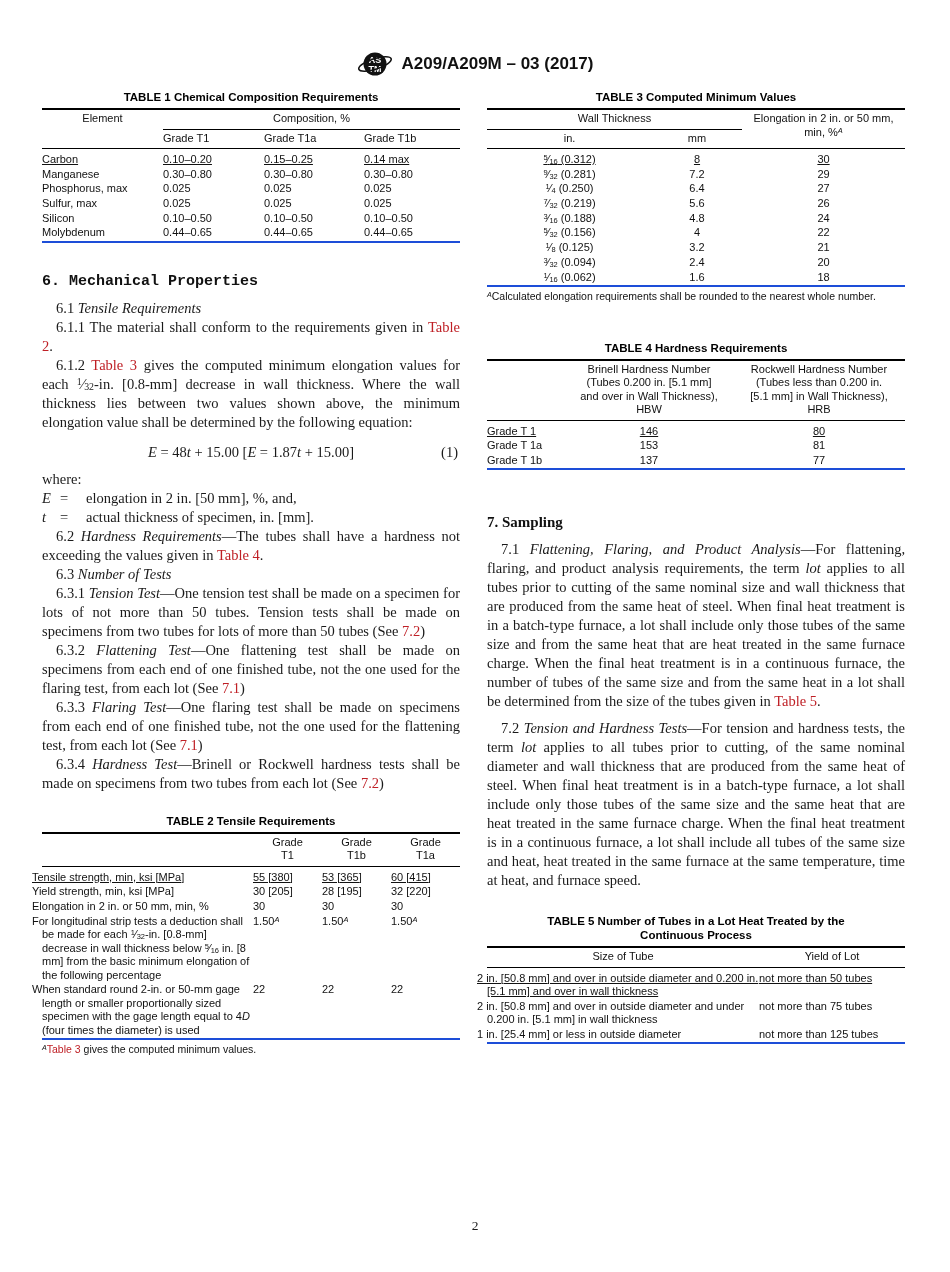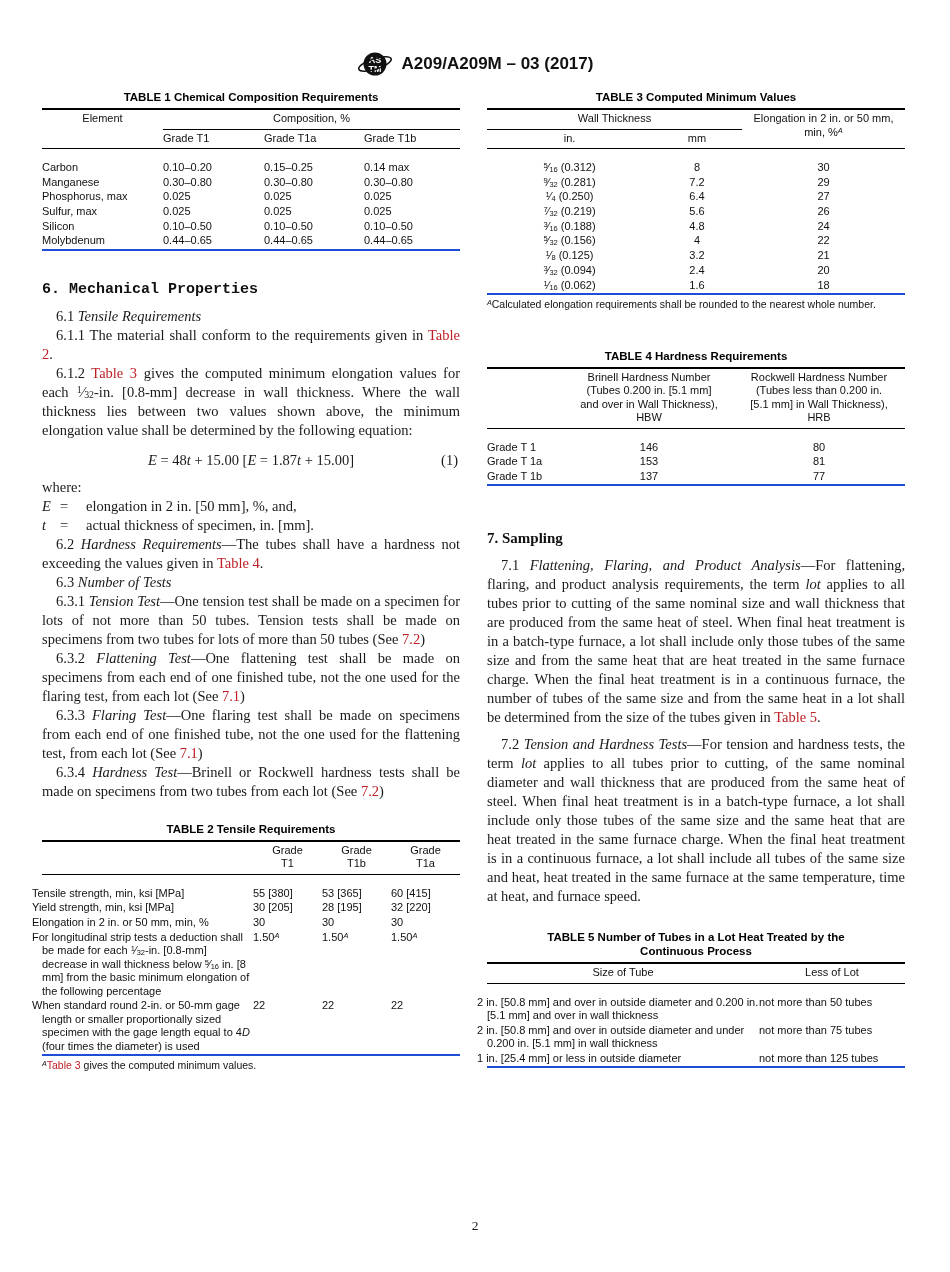--- a/index.html
+++ b/index.html
@@ -31,21 +31,21 @@
   .def-eq{width:26px;}
   .def-txt{flex:1;}
   
   .tblwrap{font-family:"Liberation Sans","DejaVu Sans",sans-serif;color:#111;}
   .tbl-title{font-weight:bold;font-size:11.5px;line-height:14px;text-align:center;margin:0 auto 4px auto;color:#000;}
   table.tbl{width:100%;border-collapse:collapse;border-top:2px solid #000;border-bottom:2px solid #1d4ed8;
             font-size:11px;line-height:13.5px;}
   .tbl thead{border-bottom:1px solid #000;}
   .tbl th{font-weight:normal;padding:2px 0 3px 0;vertical-align:top;}
   .tbl th.rule-under{border-bottom:1px solid #000;}
-  .tbl tbody tr:first-child td{padding-top:12px;}
+  .tbl tbody tr:first-child td{padding-top:4px;text-decoration:underline;}
   .tbl td{padding:0.6px 0;vertical-align:top;}
   .c{text-align:center;}
   .l{text-align:left;}
   .hang{padding-left:10px;text-indent:-10px;}
   .pad2{padding-left:2px;}
   .pad6{padding-left:6px;}
   .tfoot-note{font-size:10.5px;line-height:13px;margin-top:3px;text-align:justify;}
   .mt-t4{margin-top:38px;}
   .mt-sec7{margin-top:44px;}
   .mt-t2{margin-top:21px;}
@@ -338,21 +338,21 @@
     <div class="tblwrap mt-t5">
       <div class="tbl-title" style="width:360px;">TABLE 5 Number of Tubes in a Lot Heat Treated by the Continuous Process</div>
       <table class="tbl">
         <colgroup>
             <col style="width:272px">
             <col style="width:146px">
           </colgroup>
         <thead>
           <tr>
             <th class="c">Size of Tube</th>
-            <th class="c">Less of Lot</th>
+            <th class="c">Yield of Lot</th>
           </tr>
         </thead>
         <tbody>
           <tr>
             <td class="l hang">2 in. [50.8 mm] and over in outside diameter and 0.200 in. [5.1 mm] and over in wall thickness</td>
             <td class="l pad6">not more than 50 tubes</td>
           </tr>
           <tr>
             <td class="l hang">2 in. [50.8 mm] and over in outside diameter and under 0.200 in. [5.1 mm] in wall thickness</td>
             <td class="l pad6">not more than 75 tubes</td>

